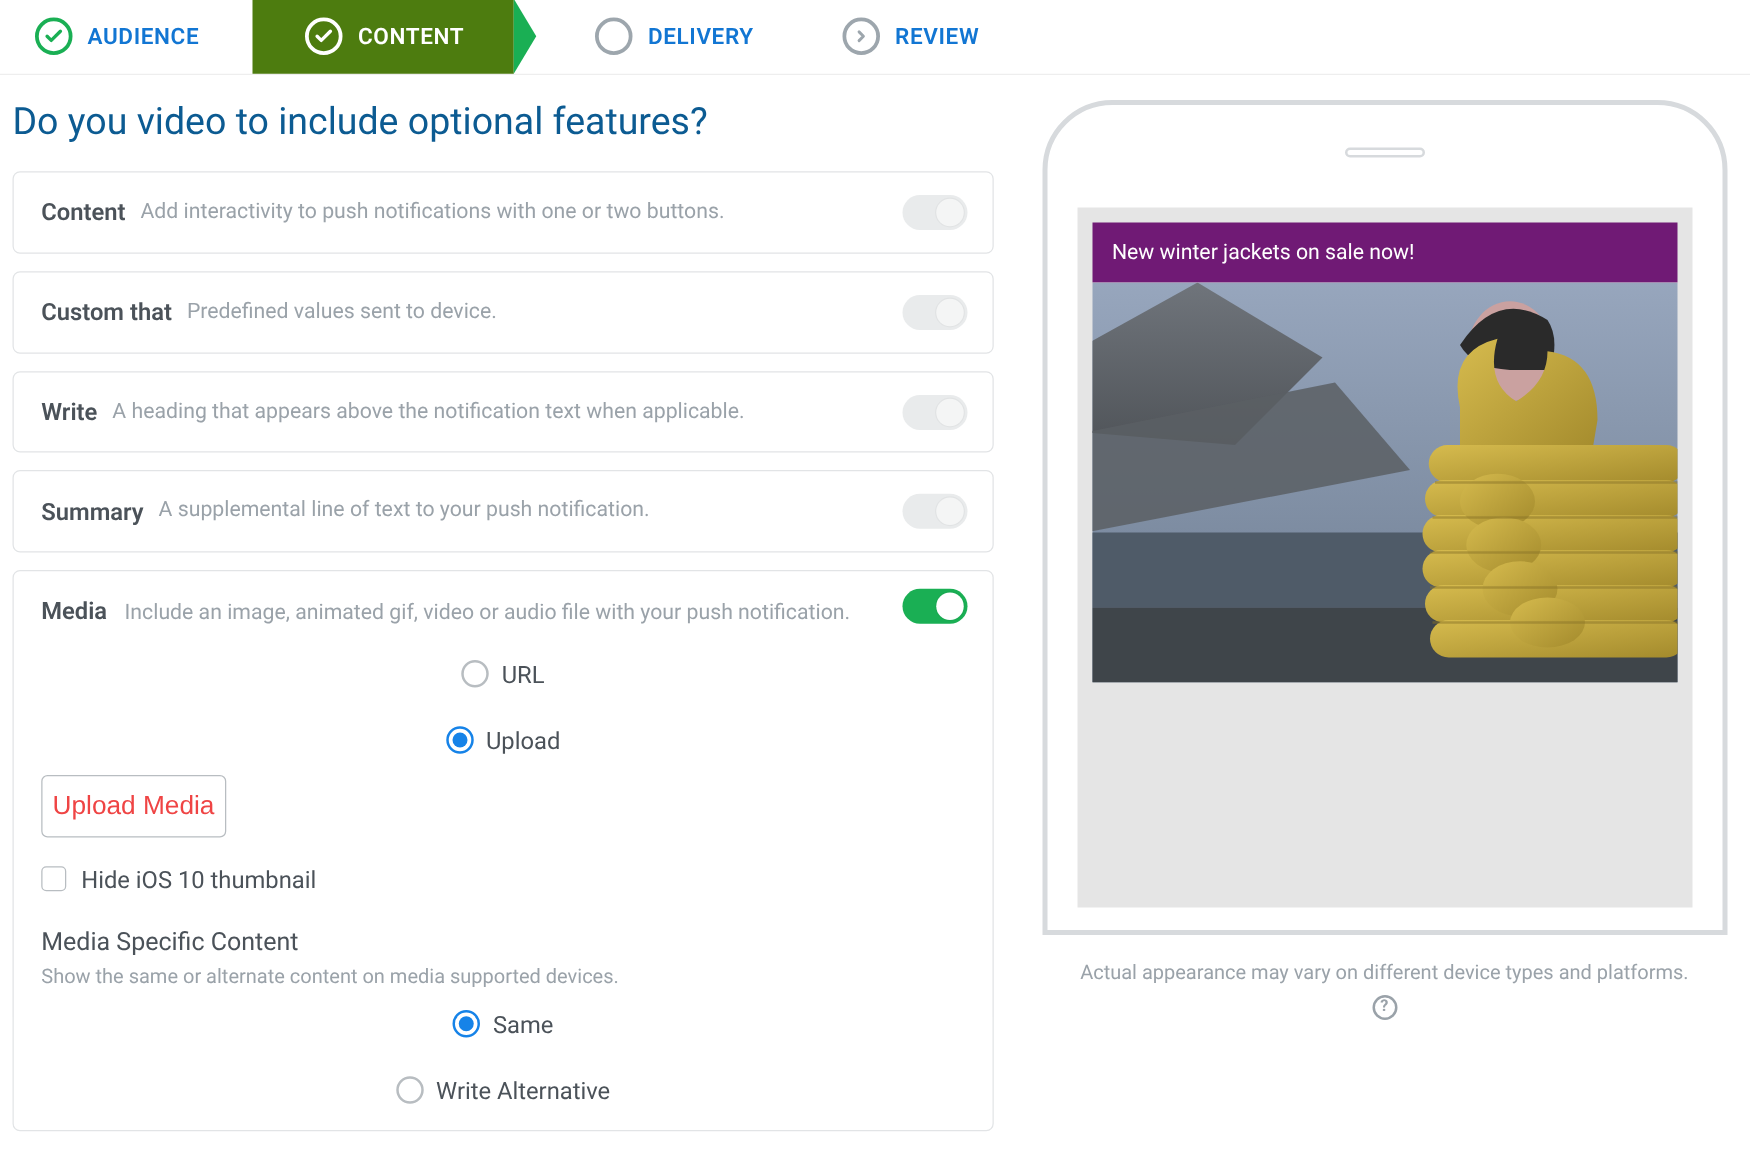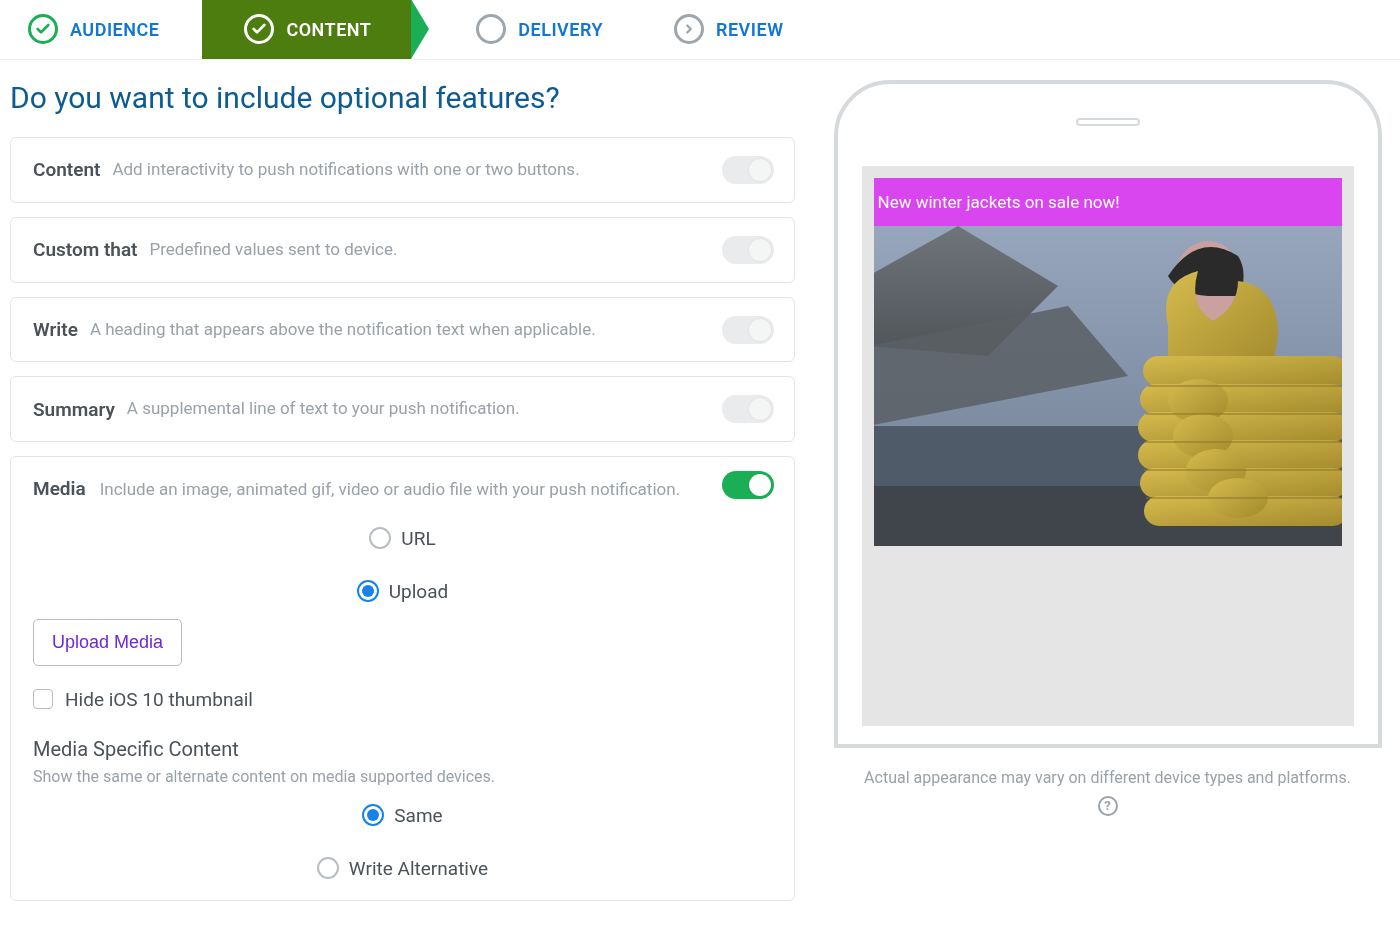--- a/index.html
+++ b/index.html
@@ -186,24 +186,24 @@
     border-radius: 50%;
     top: 3px;
     left: 3px;
   }
   .radio-label { font-size: 19px; color: #4b5259; }
 
   .upload-btn {
     margin-top: 16px;
     border: 1px solid #b8bdc1;
     background: #fff;
-    color: #6d28d9;
+    color: #ef4444;
     border-radius: 5px;
-    padding: 12px 18px;
-    font-size: 18px;
+    padding: 12px 8px;
+    font-size: 21px;
     cursor: pointer;
   }
 
   .checkbox-row {
     margin-top: 22px;
     display: flex;
     align-items: center;
     gap: 12px;
   }
   .checkbox {
@@ -246,23 +246,23 @@
     border: 2px solid #d7dadd;
     margin: 0 auto 40px auto;
   }
   .screen {
     background: #e5e5e5;
     width: 100%;
     height: 560px;
     padding: 12px;
   }
   .notif {
-    background: #d946ef;
+    background: #701a75;
     color: #fff;
-    padding: 14px 4px;
+    padding: 14px 16px;
     font-size: 17px;
   }
   .notif-img {
     width: 100%;
     height: 320px;
     display: block;
   }
   .hint {
     text-align: center;
     color: #9aa2a9;
@@ -315,21 +315,21 @@
       <svg width="14" height="14" viewBox="0 0 24 24" fill="none" stroke="currentColor" stroke-width="4" stroke-linecap="round" stroke-linejoin="round">
           <polyline points="9 18 15 12 9 6"></polyline>
         </svg>
     </span>
     <span class="step-label">REVIEW</span>
   </div>
 </div>
 
 <div class="main">
   <div class="left">
-    <h1 class="page-title">Do you want to include optional features?</h1>
+    <h1 class="page-title">Do you video to include optional features?</h1>
 
     <div class="card">
       <div class="card-head">
         <span class="card-title">Content</span>
         <span class="card-desc inline">Add interactivity to push notifications with one or two buttons.</span>
       </div>
       <div class="toggle"></div>
     </div>
 
     <div class="card">

